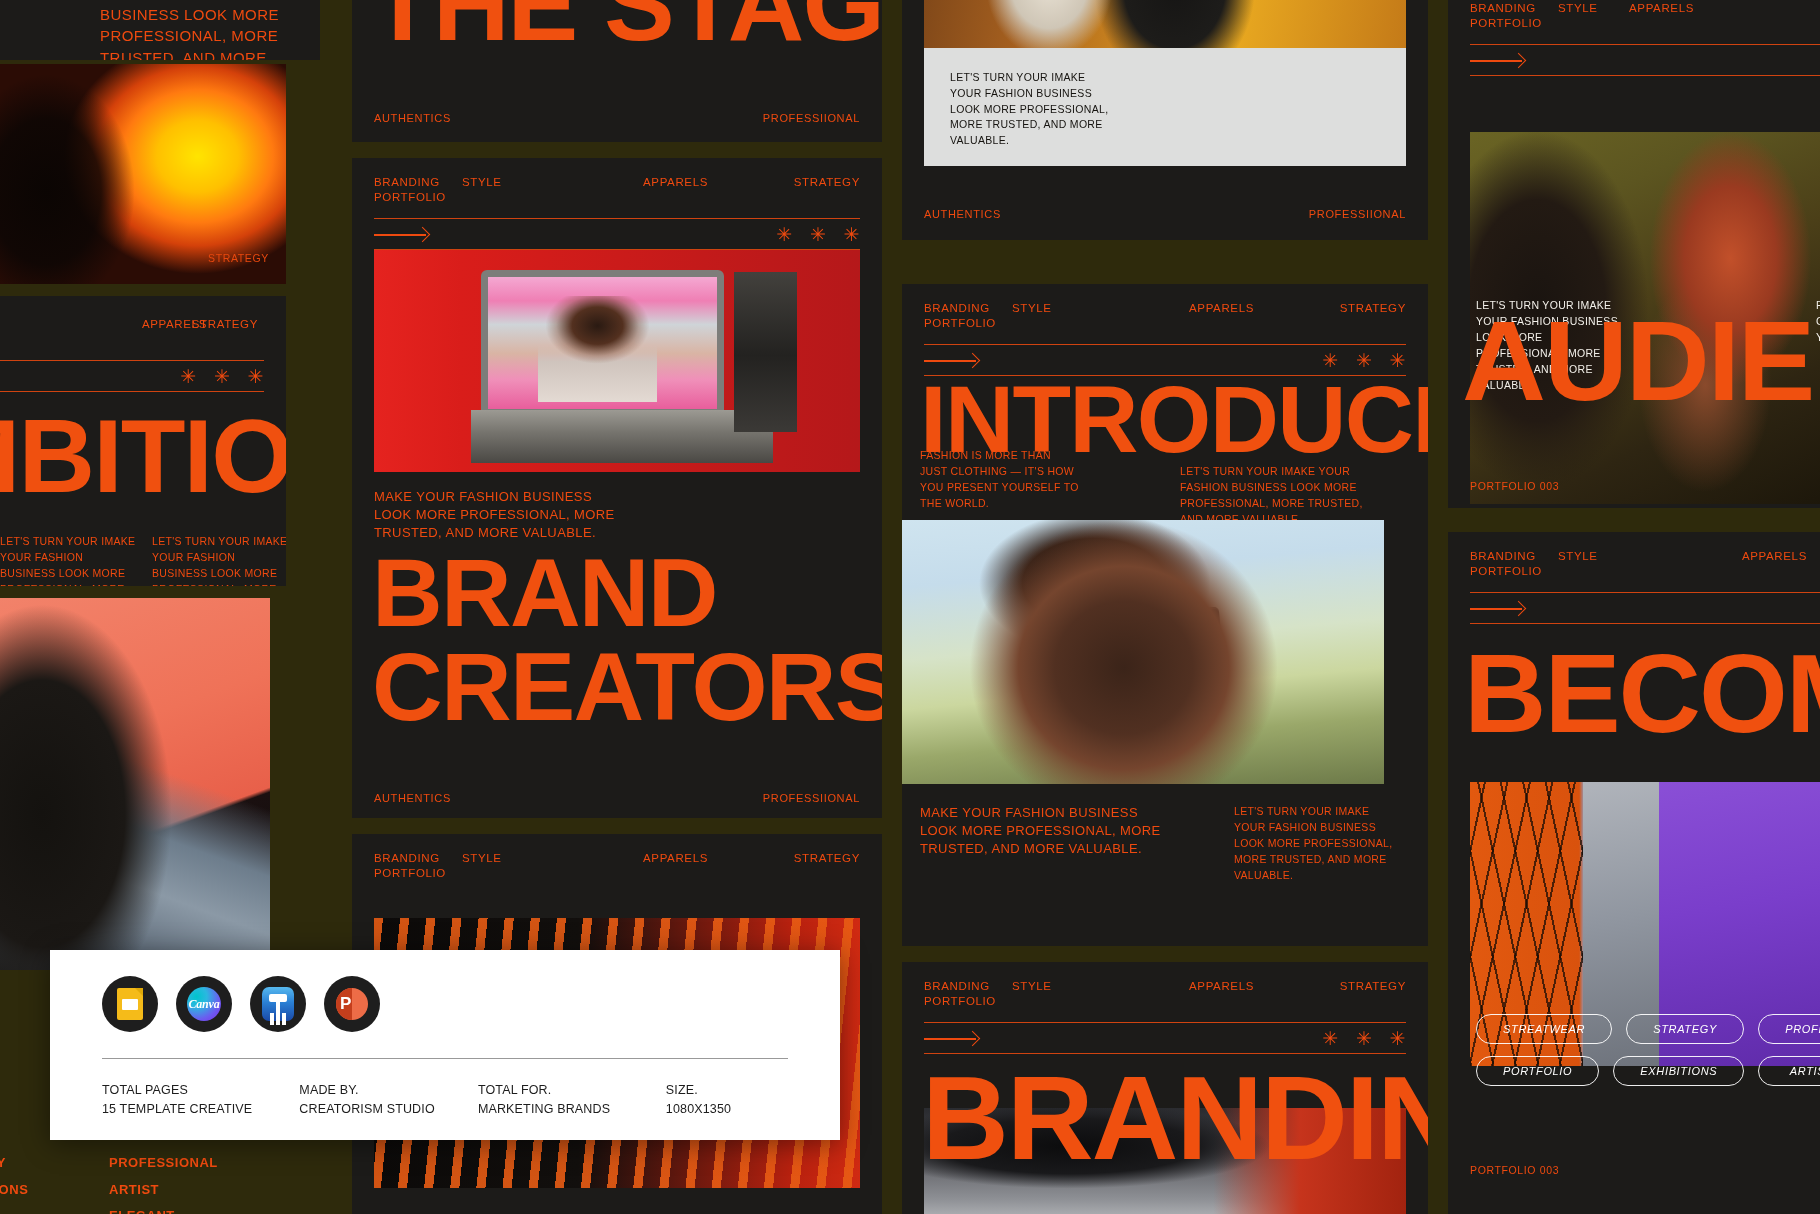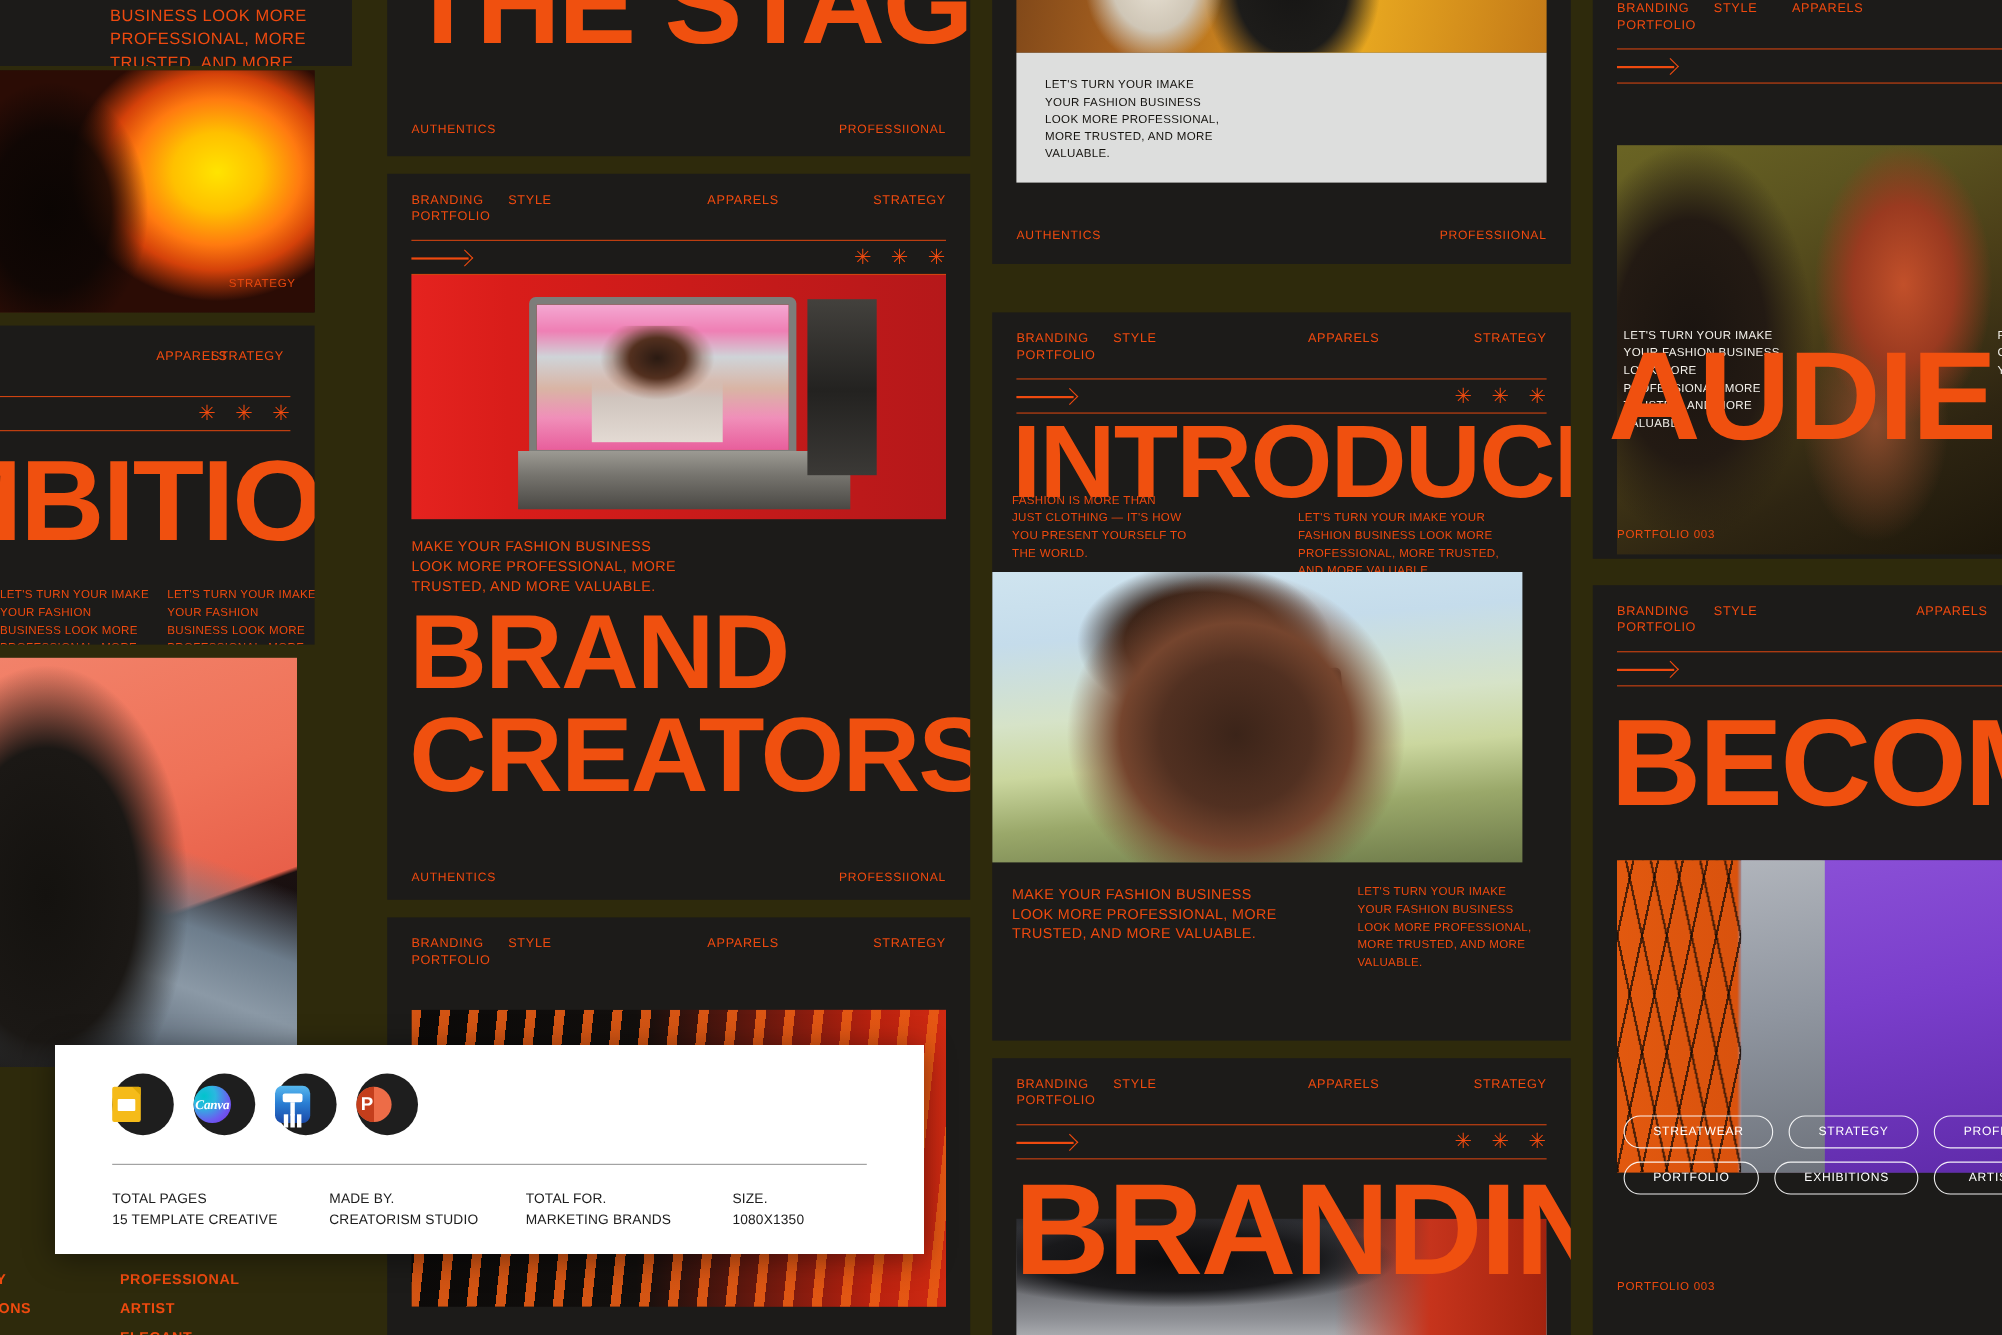--- a/index.html
+++ b/index.html
@@ -212,20 +212,21 @@
   .pill {
     border: 1.4px solid rgba(255,255,255,.92);
     border-radius: 40px;
     color: #fff;
     font-size: 11px;
     letter-spacing: .06em;
     padding: 8px 26px;
     white-space: nowrap;
     min-width: 104px;
     text-align: center;
+    font-style: italic;
   }
   .pill.w1 { min-width: 106px; }
   .pill.w2 { min-width: 120px; }
   .pill.w3 { min-width: 148px; }
 
   
   .wordcols {
     position: absolute;
     color: #ef4a0f;
     font-size: 13px; font-weight: 700; letter-spacing: .04em;
@@ -235,21 +236,21 @@
   
   .infobar {
     position: absolute;
     background: #ffffff;
     box-shadow: 0 4px 26px rgba(0,0,0,.45);
   }
   .apps { display: flex; gap: 18px; padding: 26px 0 0 52px; }
   .appicon {
     width: 56px; height: 56px; border-radius: 50%;
     background: #1e1e1e;
-    display: flex; align-items: center; 
+    display: flex; align-items: center; justify-content: center;
   }
   .g-slides {
     width: 26px; height: 32px; border-radius: 2px; background: #f5bb19; position: relative;
   }
   .g-slides::before{
     content:""; position:absolute; right:0; top:0; width:8px; height:8px;
     background:#e0a908; clip-path: polygon(0 0,100% 100%,100% 0);
   }
   .g-slides::after{
     content:""; position:absolute; left:5px; top:11px; width:16px; height:11px;

